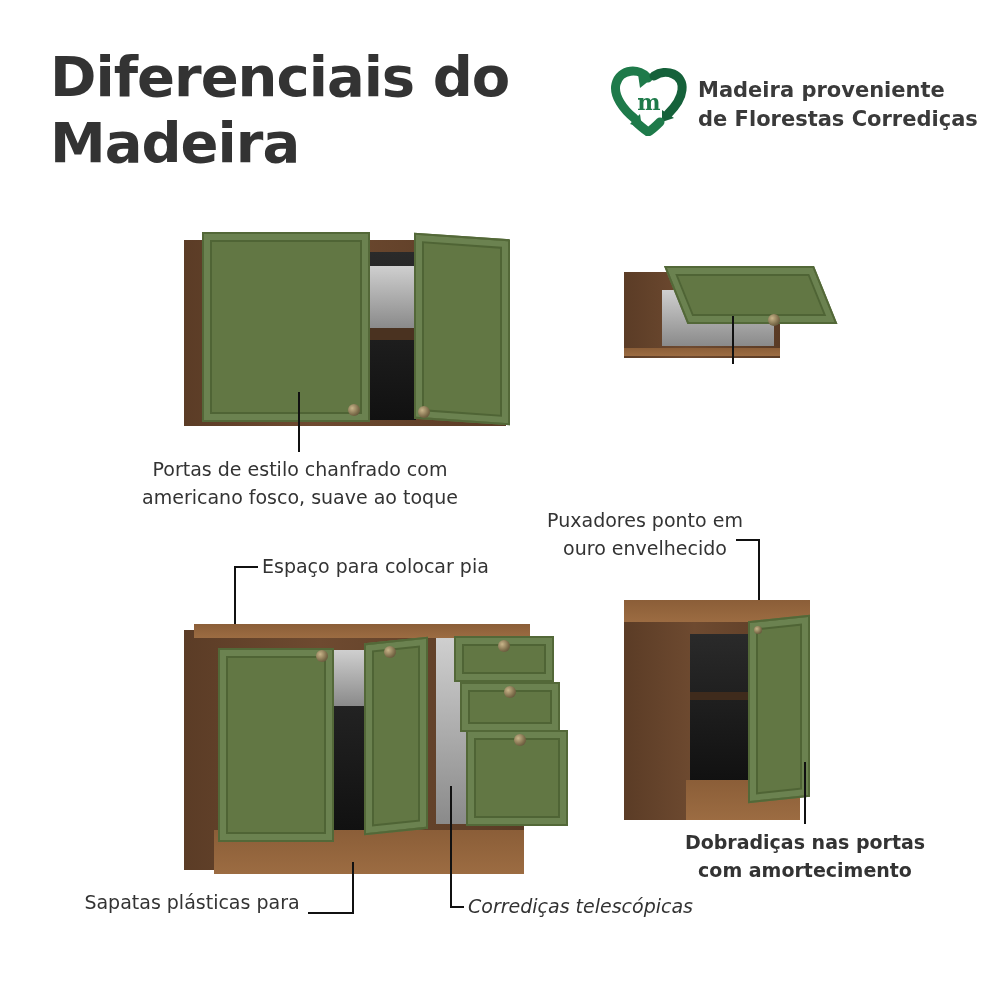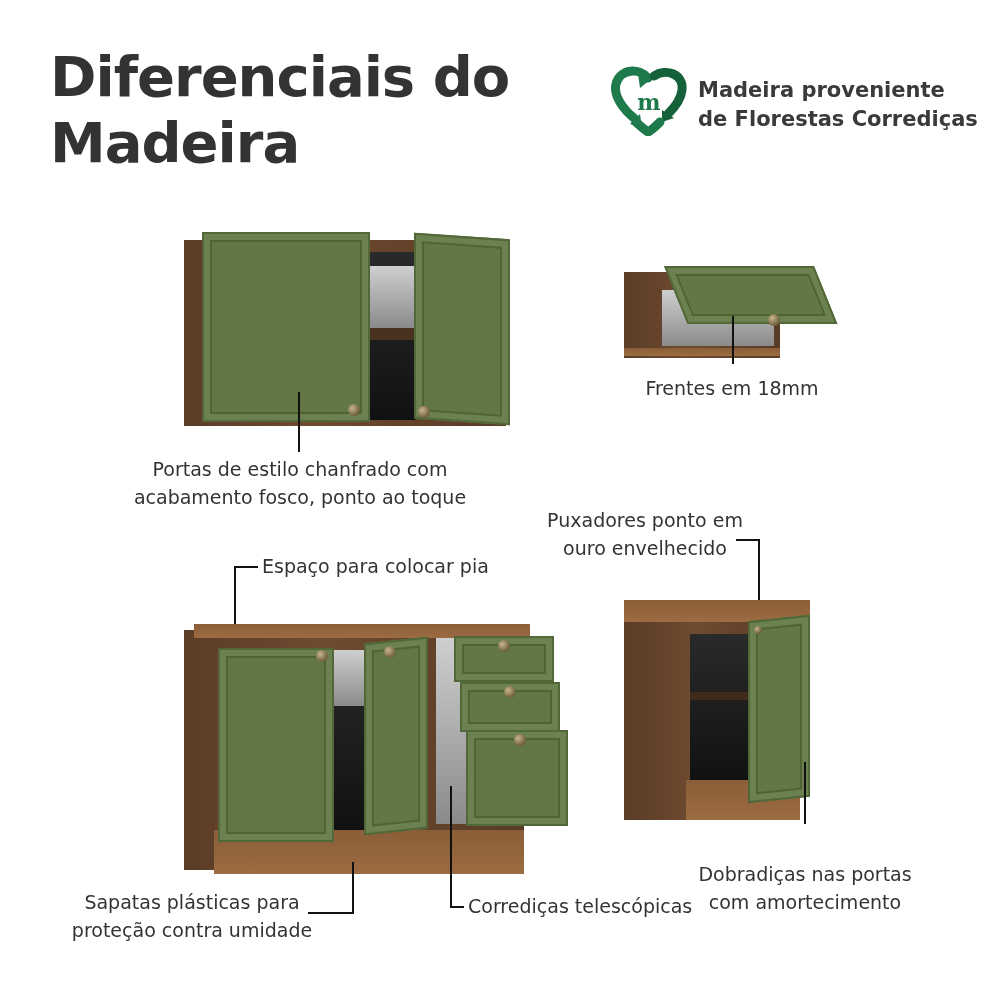--- a/index.html
+++ b/index.html
@@ -48,33 +48,32 @@
   <div class="abs grey" style="left:186px;top:34px;width:46px;height:62px;"></div>
   <div class="abs" style="left:186px;top:96px;width:46px;height:12px;background:#4a3220;"></div>
   <div class="panel" style="left:18px;top:0;width:168px;height:190px;"></div>
   <div class="knob" style="left:164px;top:172px;"></div>
   <div class="panel" style="left:230px;top:4px;width:96px;height:186px;transform:skewY(4deg);"></div>
   <div class="knob" style="left:234px;top:174px;"></div>
 </div>
 <div class="line" style="left:298px;top:392px;width:2px;height:60px;"></div>
 <div class="abs label" style="left:100px;top:455px;width:400px;">
   <div>Portas de estilo chanfrado com</div>
-  <div>acabamento fosco, ponto ao toque</div>
+  <div>americano fosco, suave ao toque</div>
 </div>
 
 <div class="abs" style="left:624px;top:266px;width:190px;height:94px;">
   <div class="abs wood" style="left:0;top:6px;width:156px;height:86px;"></div>
   <div class="abs grey" style="left:38px;top:24px;width:112px;height:56px;"></div>
   <div class="abs wood-light" style="left:0;top:82px;width:156px;height:8px;"></div>
   <div class="panel" style="left:40px;top:0;width:150px;height:58px;transform:skewX(22deg);transform-origin:top left;"></div>
   <div class="knob" style="left:144px;top:48px;"></div>
 </div>
 <div class="line" style="left:732px;top:316px;width:2px;height:48px;"></div>
 <div class="abs label" style="left:590px;top:374px;width:284px;">
-  <div>Frentes em 18mm</div>
 </div>
 
 <div class="line" style="left:234px;top:566px;width:2px;height:72px;"></div>
 <div class="line" style="left:234px;top:566px;width:24px;height:2px;"></div>
 <div class="abs label" style="left:262px;top:552px;text-align:left;">
   <div>Espaço para colocar pia</div>
 </div>
 
 <div class="abs" style="left:184px;top:620px;width:386px;height:260px;">
   <div class="abs wood" style="left:0;top:10px;width:340px;height:240px;"></div>
@@ -92,26 +91,25 @@
   <div class="panel" style="left:276px;top:62px;width:100px;height:50px;"></div>
   <div class="knob" style="left:320px;top:66px;"></div>
   <div class="panel" style="left:282px;top:110px;width:102px;height:96px;"></div>
   <div class="knob" style="left:330px;top:114px;"></div>
 </div>
 
 <div class="line" style="left:352px;top:862px;width:2px;height:52px;"></div>
 <div class="line" style="left:308px;top:912px;width:46px;height:2px;"></div>
 <div class="abs label" style="left:40px;top:888px;width:304px;">
   <div>Sapatas plásticas para</div>
-  <div>proteção contra umidade</div>
 </div>
 
 <div class="line" style="left:450px;top:786px;width:2px;height:122px;"></div>
 <div class="line" style="left:450px;top:906px;width:14px;height:2px;"></div>
-<div class="abs label" style="left:468px;top:892px;text-align:left;">
+<div class="abs label" style="left:468px;top:892px;text-align:left;font-style:italic;">
   <div>Corrediças telescópicas</div>
 </div>
 
 <div class="abs label" style="left:520px;top:506px;width:250px;">
   <div>Puxadores ponto em</div>
   <div>ouro envelhecido</div>
 </div>
 <div class="line" style="left:736px;top:539px;width:24px;height:2px;"></div>
 <div class="line" style="left:758px;top:539px;width:2px;height:96px;"></div>
 
@@ -119,16 +117,16 @@
   <div class="abs wood" style="left:0;top:6px;width:176px;height:214px;"></div>
   <div class="abs wood-light" style="left:0;top:0;width:186px;height:22px;"></div>
   <div class="abs wood-light" style="left:62px;top:180px;width:114px;height:40px;"></div>
   <div class="abs dark" style="left:66px;top:34px;width:60px;height:146px;"></div>
   <div class="abs" style="left:66px;top:92px;width:60px;height:8px;background:#3f2b1c;"></div>
   <div class="panel" style="left:124px;top:18px;width:62px;height:182px;transform:skewY(-6deg);"></div>
   <div class="knob" style="left:130px;top:26px;width:8px;height:8px;"></div>
 </div>
 
 <div class="line" style="left:804px;top:762px;width:2px;height:62px;"></div>
-<div class="abs label" style="left:680px;top:860px;width:250px;">
+<div class="abs label" style="left:680px;top:828px;width:250px;font-weight:bold;">
   <div>Dobradiças nas portas</div>
   <div>com amortecimento</div>
 </div>
 
 </body></html>

